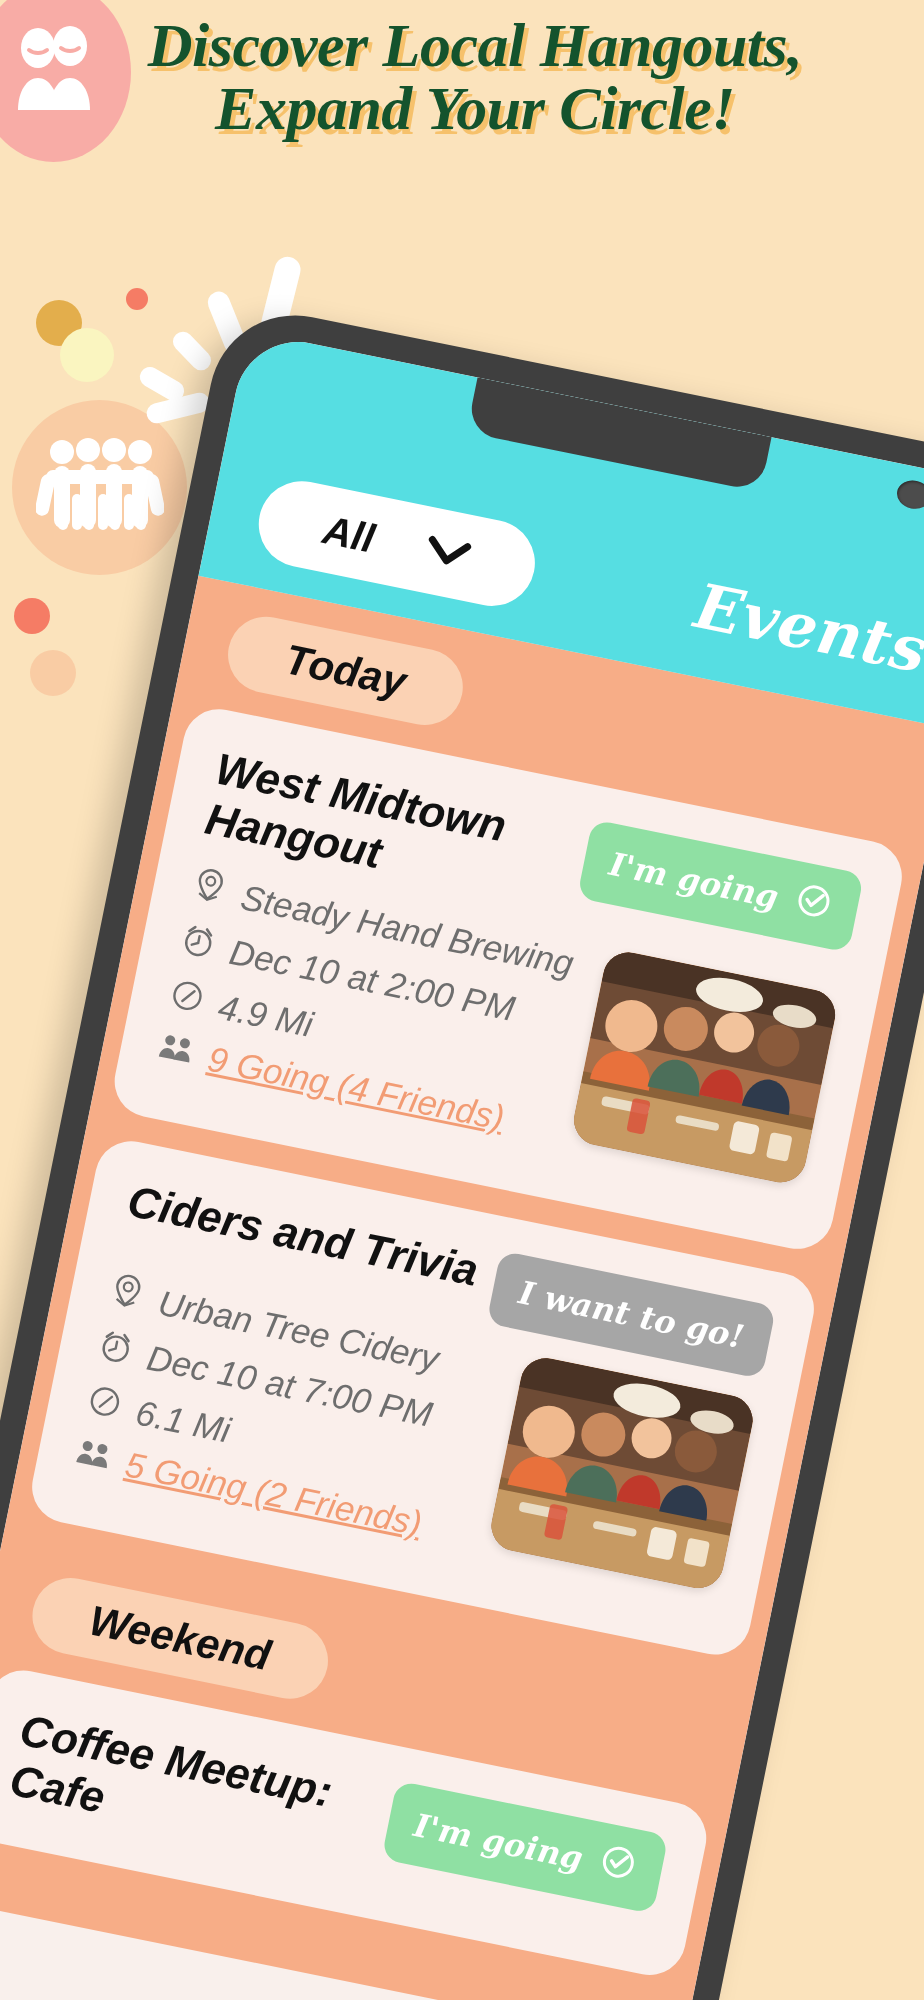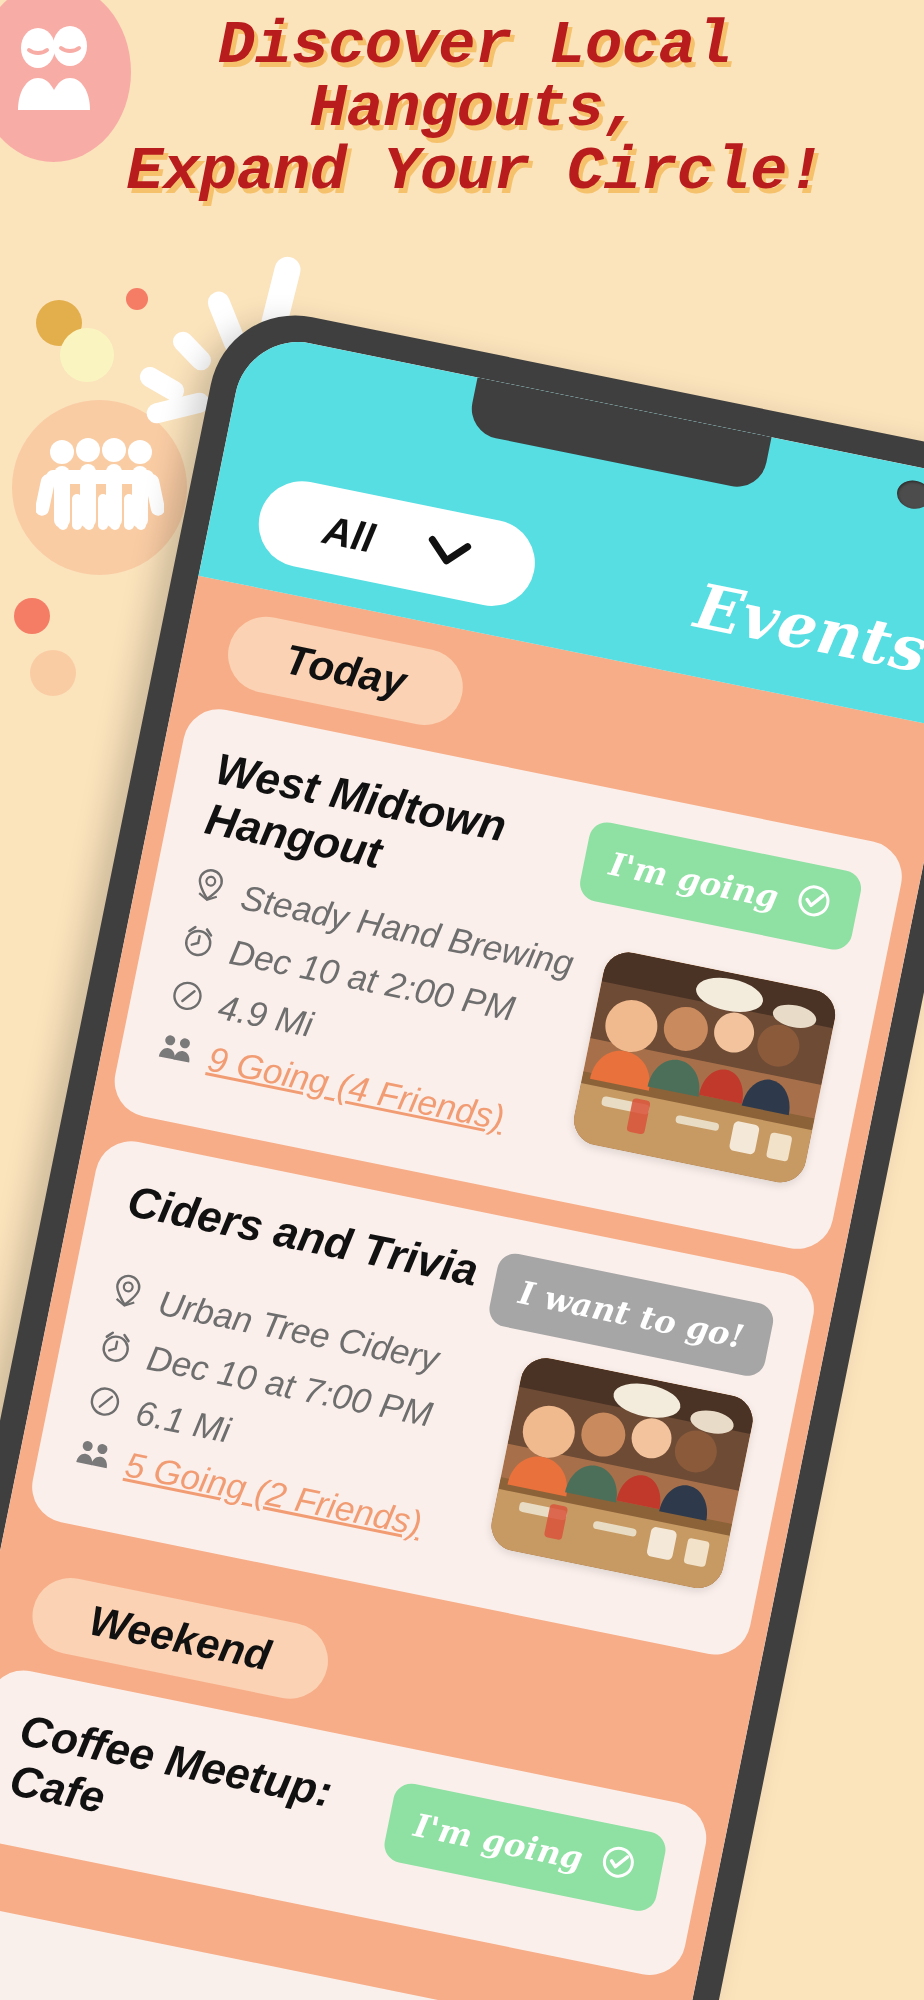--- a/index.html
+++ b/index.html
@@ -22,24 +22,24 @@
   .group-badge{
     position:absolute;left:12px;top:400px;width:175px;height:175px;
     background:#F9CCA4;border-radius:50%;
     display:flex;align-items:center;justify-content:center;
   }
 
   
   .headline{
     position:absolute;left:80px;top:14px;width:790px;
     text-align:center;
-    font-family:Liberation Mono, monospace;
+    font-family:Liberation Serif, serif;
     font-style:italic;font-weight:700;
     font-size:62px;line-height:1.02;
-    color:#b91c1c;
+    color:#14532d;
     letter-spacing:-0.5px;
     text-shadow:4px 5px 0 #F6C16B;
     white-space:pre-line;
   }
 
   
   .phone-wrap{
     position:absolute;left:228px;top:300px;
     width:820px;height:1880px;
     transform:rotate(11.5deg);

